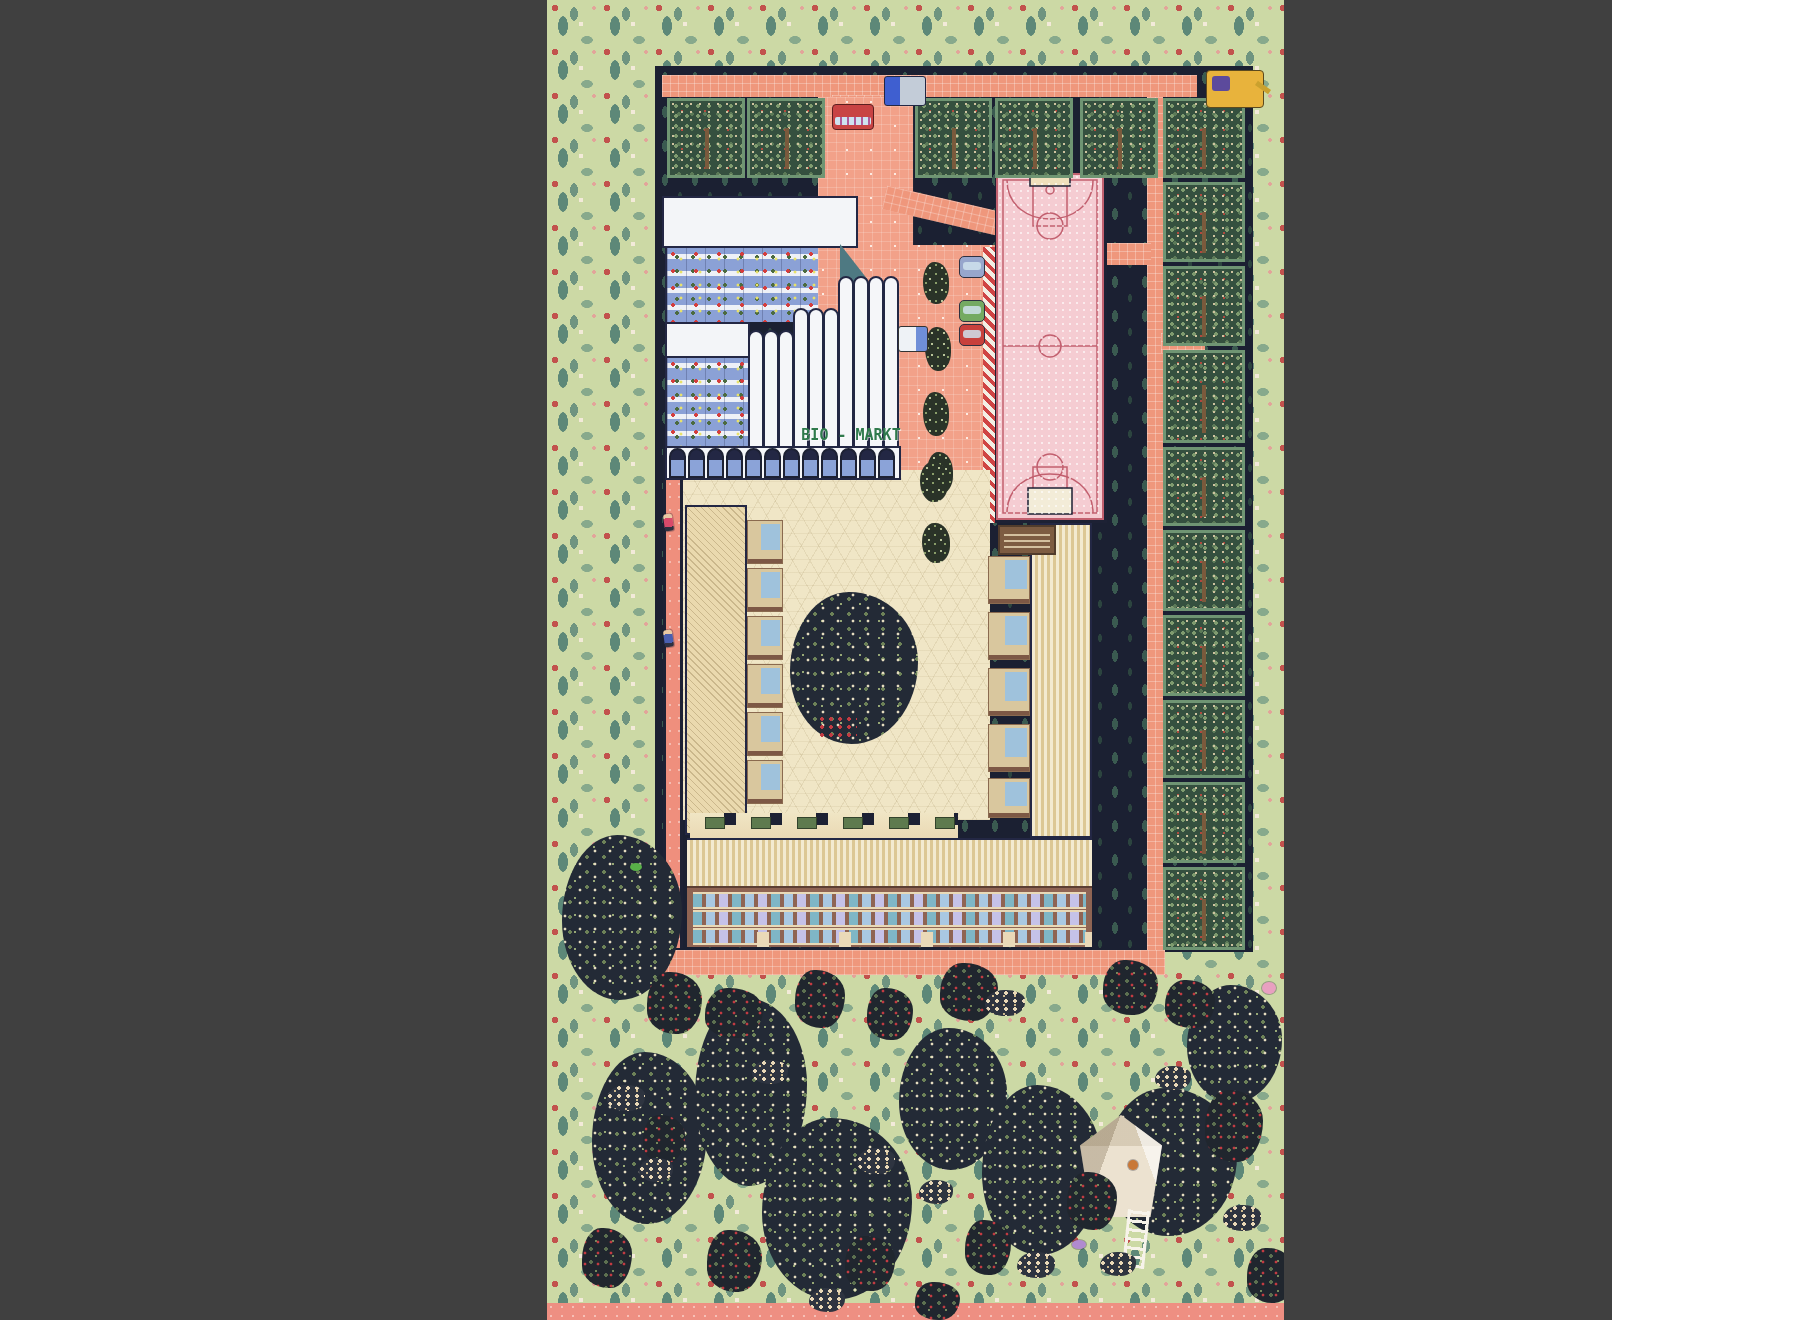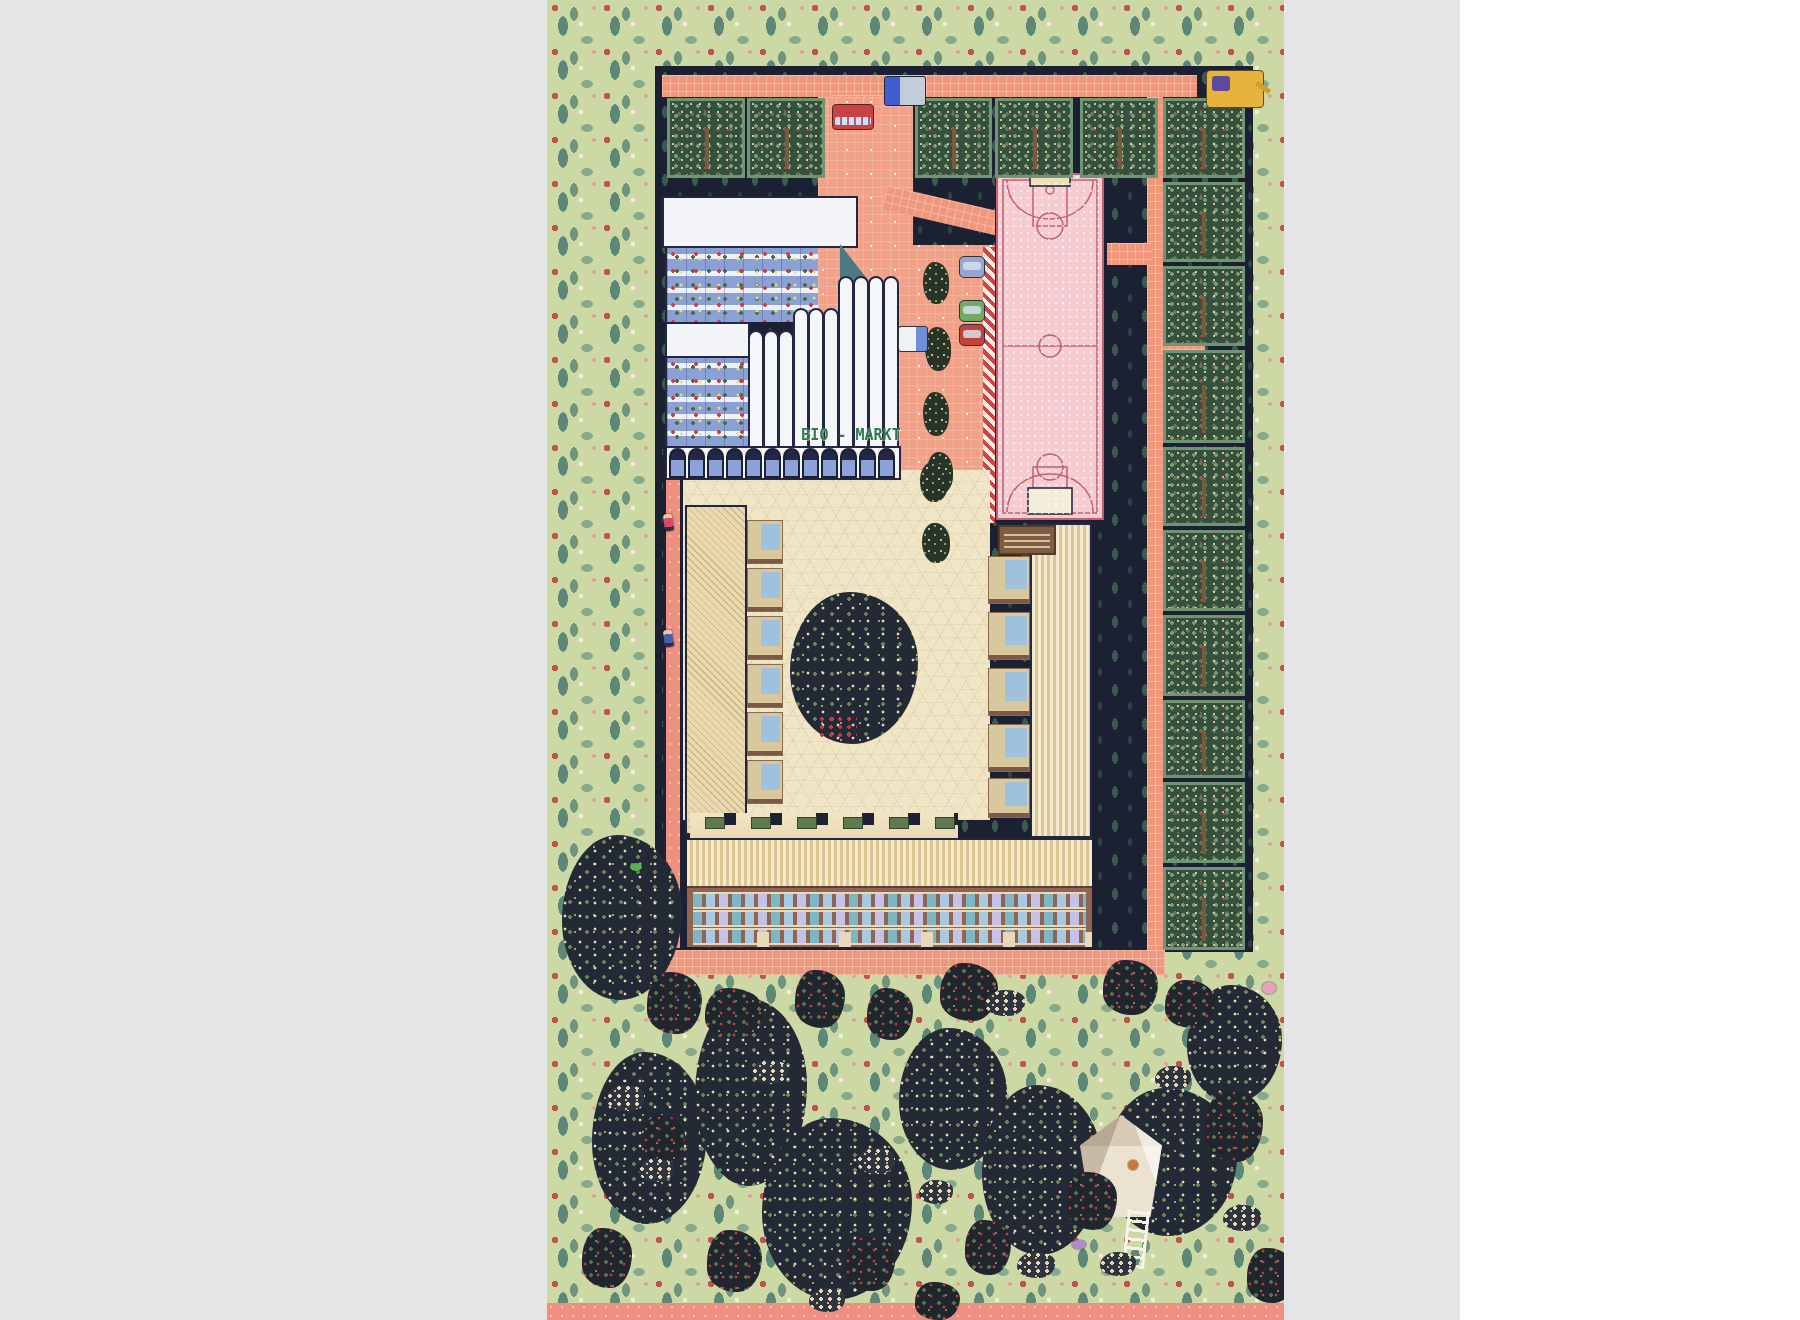--- a/index.html
+++ b/index.html
@@ -1,16 +1,16 @@
 <!DOCTYPE html>
 <html><head>
 <meta charset="utf-8">
 <style>
   html,body{margin:0;padding:0;background:#ffffff;}
-  .page{position:relative;width:1460px;height:1320px;background:#e5e5e5;overflow:hidden;
+  .page{position:relative;width:1612px;height:1320px;background:#404040;overflow:hidden;
         font-family:"DejaVu Sans",sans-serif;}
   #ill{position:absolute;left:547px;top:0;width:737px;height:1320px;overflow:hidden;
        background-color:#ccd9a5;
        background-image:
          radial-gradient(circle 3.5px at 8px 8px,#c2524d 96%,transparent),
          radial-gradient(circle 2.5px at 34px 24px,#f3ead9 96%,transparent),
          radial-gradient(ellipse 5px 10px at 16px 26px,#5d8878 95%,transparent),
          radial-gradient(ellipse 6px 4px at 40px 40px,#87a98c 95%,transparent),
          radial-gradient(circle 2px at 47px 8px,#e2a49a 96%,transparent),
          radial-gradient(ellipse 4px 7px at 27px 14px,#6f9480 95%,transparent);

